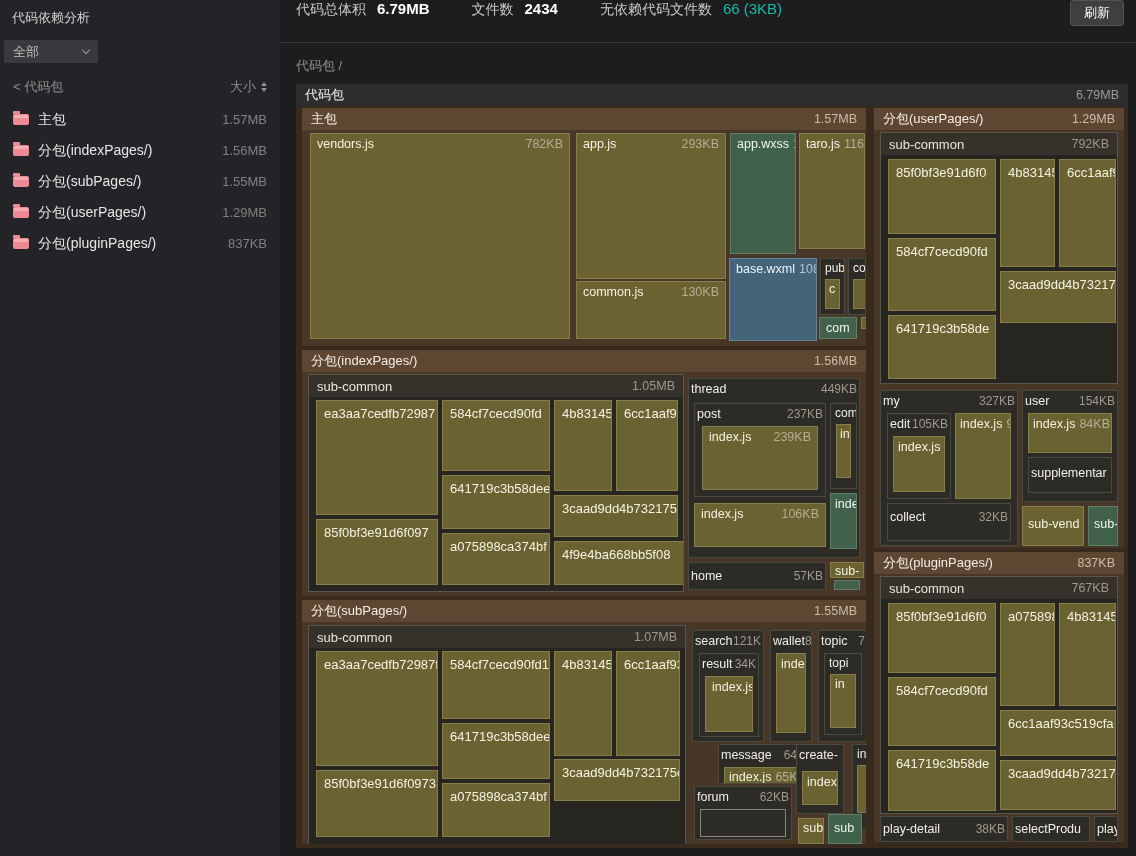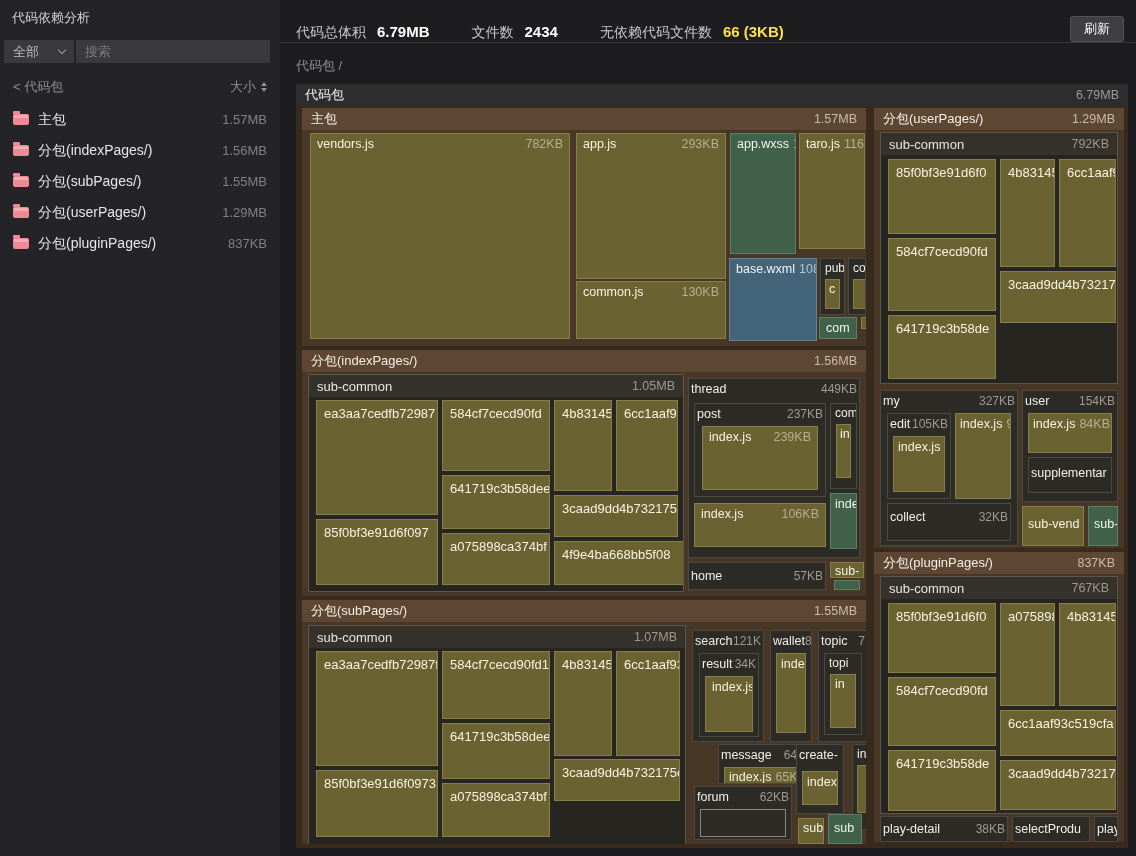--- a/index.html
+++ b/index.html
@@ -31,25 +31,25 @@
   .sb-item { height:31px; display:flex; align-items:center; padding:0 13px; font-size:14px; color:#e6e6e6; cursor:default; }
   .folder { width:16px; height:11px; background:#ee8a94; border-radius:1.5px 2px 2px 2px;
             margin-right:9px; position:relative; flex:none; }
   .folder::before { content:""; position:absolute; top:-3px; left:0; width:7px; height:3px;
                     background:#ee8a94; border-radius:1px 1px 0 0; }
   .folder::after { content:""; position:absolute; top:1px; left:1px; right:1px; height:3px;
                    background:#f7adb5; border-radius:1px; }
   .sb-item .sz { margin-left:auto; color:#808080; font-size:13px; }
   
   .topbar { position:absolute; left:280px; right:0; top:0; height:43px; border-bottom:1px solid #38383a;
-            display:flex; align-items:flex-end; padding:0 12px 0 16px; }
+            display:flex; align-items:flex-start; padding:0 12px 0 16px; }
   .stats { display:flex; gap:42px; align-items:baseline; }
   .stat { display:flex; gap:11px; align-items:baseline; font-size:14px; color:#c9c9c9; white-space:nowrap; }
   .stat .val { font-size:15px; font-weight:700; color:#fff; }
-  .stat .val.link { color:#fde047; font-weight:700; cursor:pointer; }
+  .stat .val.link { color:#14b8a6; font-weight:400; cursor:pointer; }
   .refresh { margin-left:auto; background:#3f3f42; color:#fff; border:1px solid #525255; border-radius:3px;
              font-size:13px; padding:3px 13px; font-family:inherit; cursor:pointer; }
   .breadcrumb { position:absolute; left:296px; top:57px; font-size:13px; color:#8f8f8f; cursor:default; }
   
   .treemap { position:absolute; left:296px; top:84px; width:832px; height:764px; background:#382b1d; overflow:hidden; }
   .root-hd { position:absolute; left:0; right:0; top:0; height:22px; background:#2d2d2d;
              display:flex; justify-content:space-between; align-items:center; padding:0 9px;
              font-size:13px; color:#f0f0f0; }
   .root-hd .sz { color:#9a9a9a; font-size:12.5px; }
   .sect { position:absolute; background:#483627; overflow:hidden; }
@@ -83,21 +83,20 @@
 </head>
 <body>
 
 <aside class="sidebar">
   <div class="sb-title">代码依赖分析</div>
   <div class="sb-search">
     <div class="filter">
       <span>全部</span>
       <span class="chev"></span>
     </div>
-    <input class="search-input" placeholder="搜索" style="">
   </div>
   <div class="sb-listhead">
     <span>&lt; 代码包</span>
     <span class="szcol">
       <span>大小</span>
       <span class="sort">
           <i class="up"></i>
           <i class="dn"></i>
         </span>
     </span>

